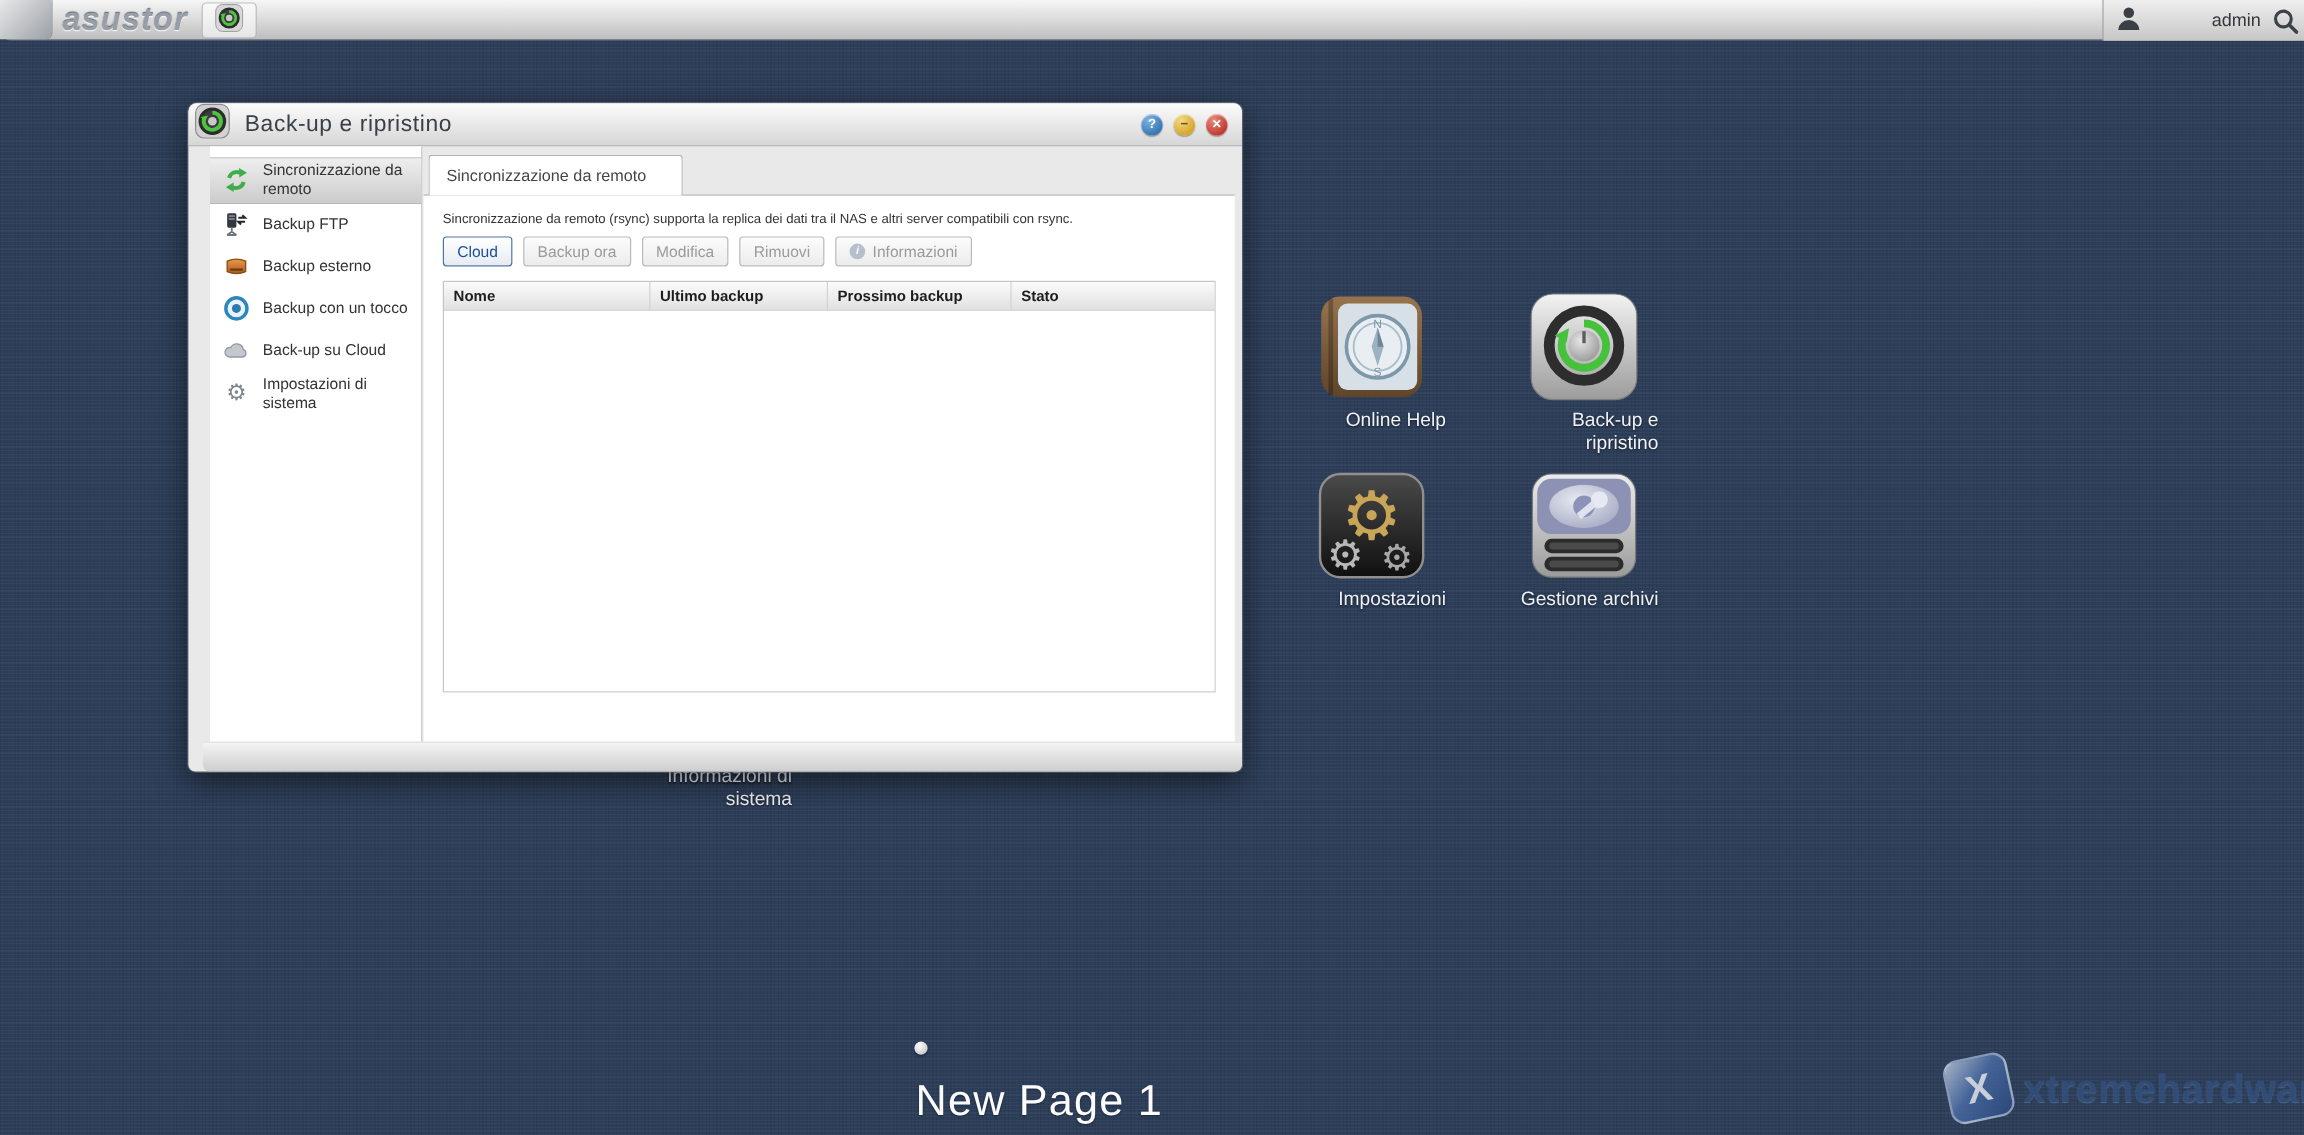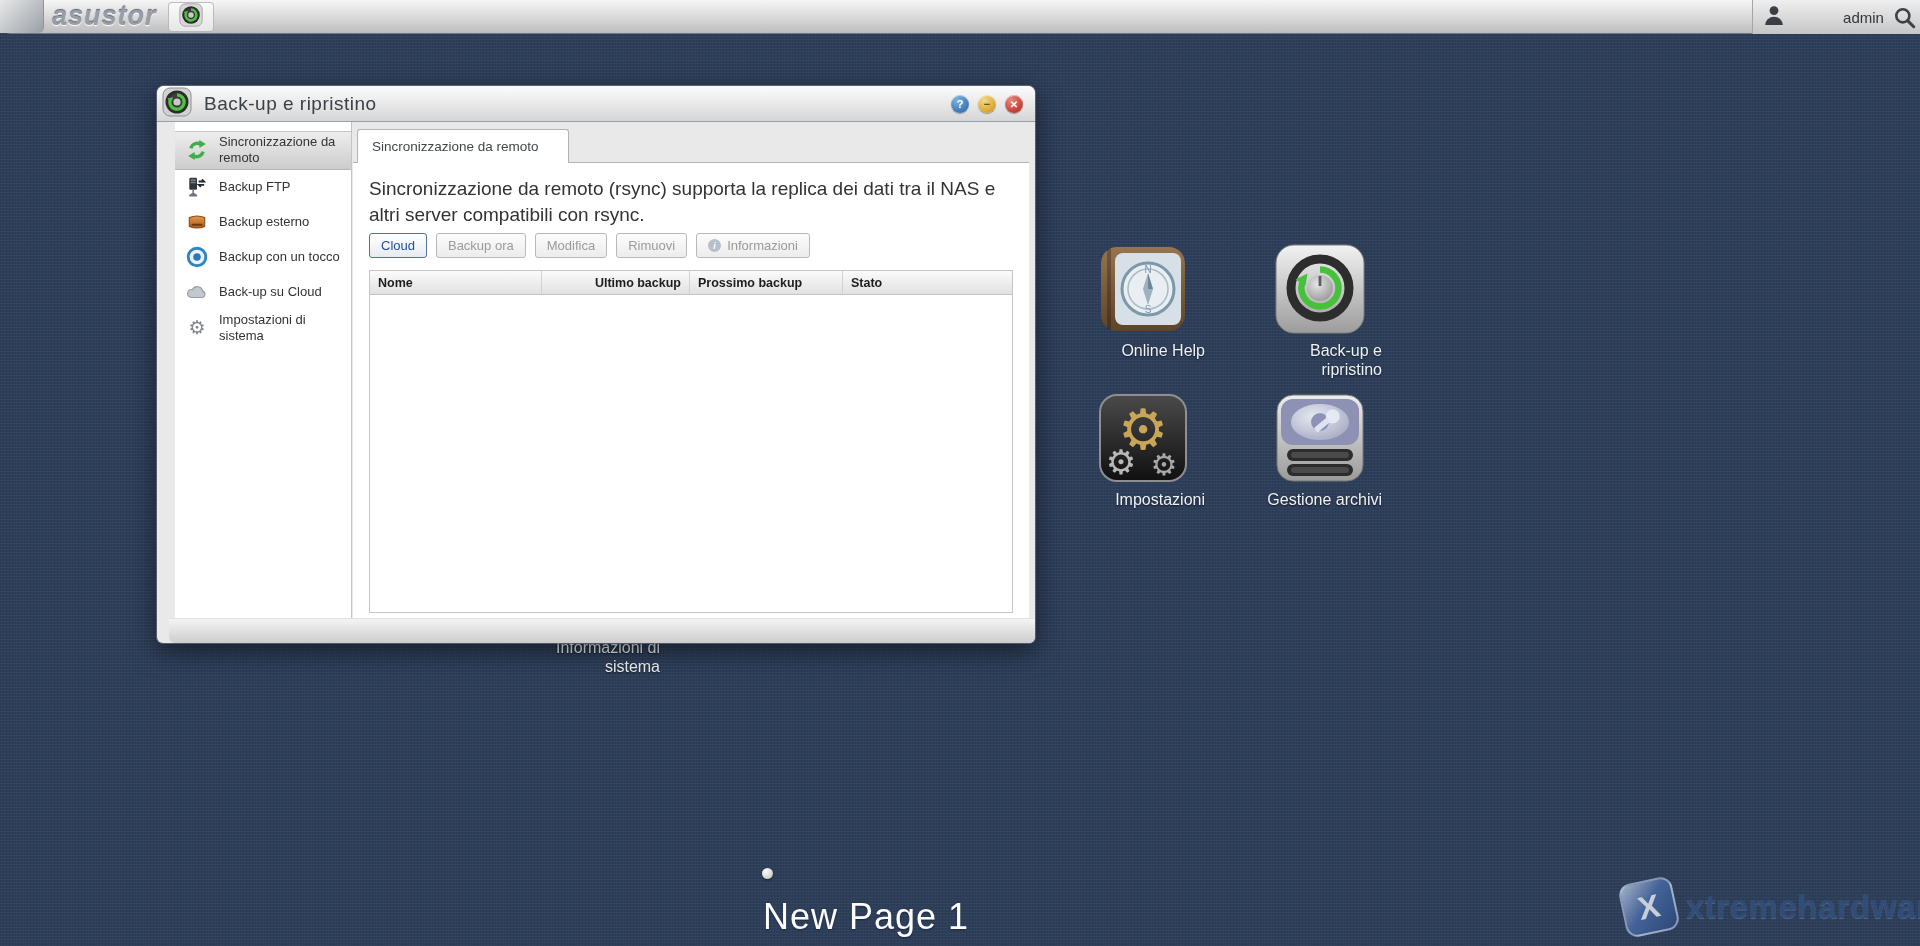--- a/index.html
+++ b/index.html
@@ -101,21 +101,21 @@
   .tab {
     position:absolute; left:4px; top:7px; width:212px; height:34px; z-index:2;
     background:#fff; border:1px solid #b3b3b3; border-bottom:none;
     border-radius:3px 3px 0 0; font-size:13.5px; color:#41464c;
     display:flex; align-items:center; padding-left:14px; cursor:pointer;
   }
   .panel {
     position:absolute; top:40px; left:0; right:0; bottom:0;
     background:#fff; border-top:1px solid #b3b3b3;
   }
-  .desc { margin:13px 16px 6px 16px; font-size:19px; color:#333; line-height:1.35; max-width:642px; }
+  .desc { margin:13px 16px 6px 16px; font-size:11px; color:#333; line-height:1.35; max-width:642px; }
   .toolbar { display:flex; gap:9px; margin:6px 16px 0 16px; }
   .btn {
     height:25px; padding:0 11px; font-size:13px; border-radius:3px;
     display:inline-flex; align-items:center; gap:6px; cursor:pointer;
     font-family:"Liberation Sans", sans-serif;
   }
   .btn.enabled {
     color:#1c4f9c; border:1px solid #51749f; background:linear-gradient(#ffffff,#e7ecf2);
   }
   .btn.disabled {
@@ -128,21 +128,21 @@
   }
   .grid { margin:12px 16px 0 16px; border:1px solid #c5c5c5; background:#fff; }
   .grid-header {
     display:flex; background:linear-gradient(#fbfbfb,#e1e1e1); border-bottom:1px solid #c5c5c5;
   }
   .grid-th {
     padding:5px 8px 4px 8px; font-size:12.5px; font-weight:bold; color:#1d1d1d;
     border-right:1px solid #d2d2d2; cursor:pointer;
   }
   .grid-th:nth-child(1){ width:172px; }
-  .grid-th:nth-child(2){ width:148px;text-align:right; }
+  .grid-th:nth-child(2){ width:148px; }
   .grid-th:nth-child(3){ width:153px; }
   .grid-th:nth-child(4){ flex:1; border-right:none; }
   .grid-body { height:317px; background:#fff; }
 
   
   .dicon { position:absolute; width:124px; text-align:center; z-index:1; cursor:pointer; }
   .dicon .img { width:92px; height:92px; margin:0 auto; }
   .dicon .dlbl {
     margin-top:7px; font-size:16px; color:#eef2f7; line-height:1.18;
     text-shadow:0 1px 2px rgba(0,0,0,0.65);

